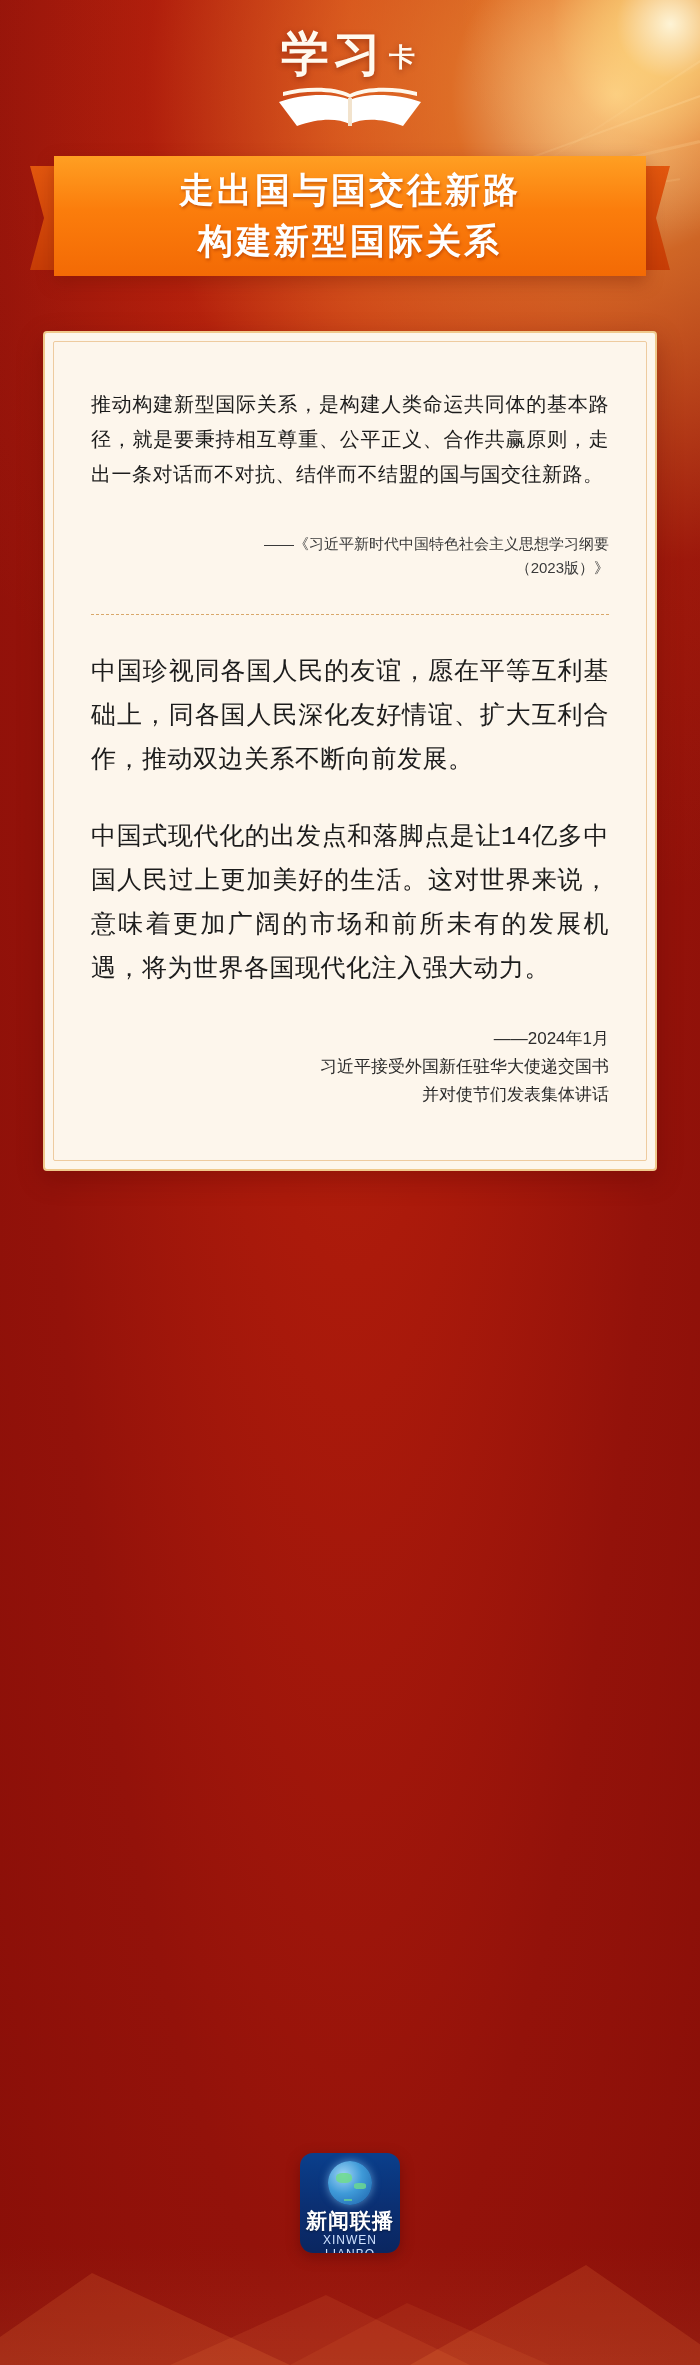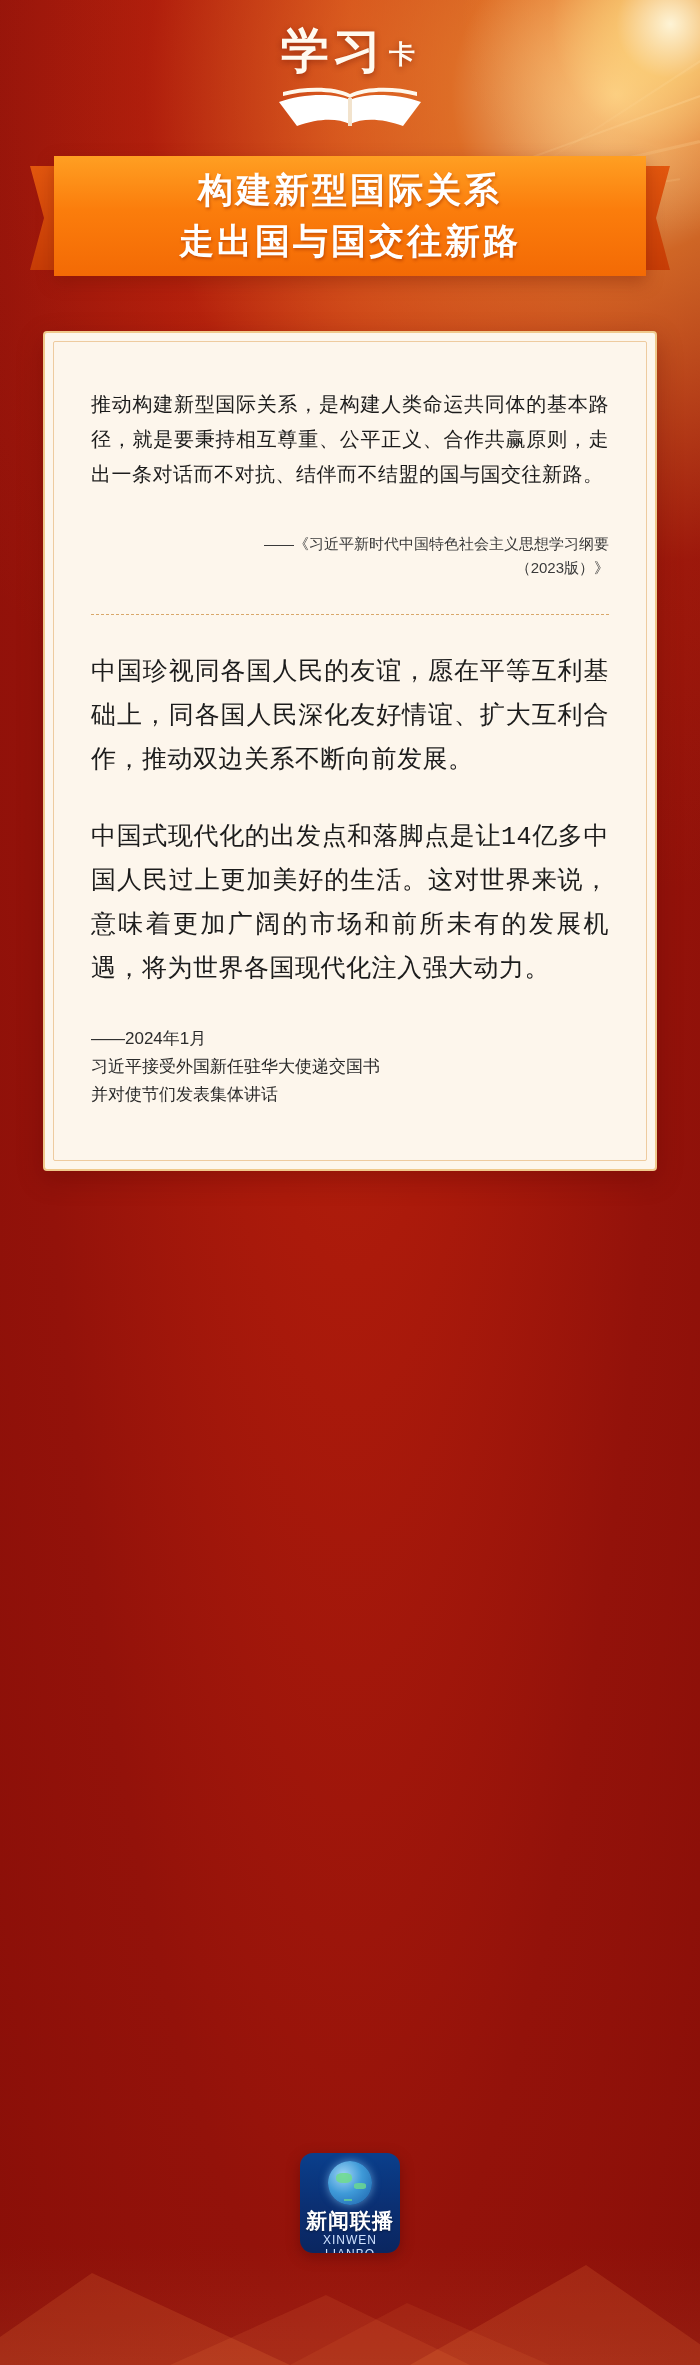--- a/index.html
+++ b/index.html
@@ -49,21 +49,21 @@
     position: relative;
     height: 150px;
     display: flex;
     flex-direction: column;
     align-items: center;
     justify-content: flex-start;
     padding-top: 30px;
     box-sizing: border-box;
   }
   .logo-text {
-    font-family: Liberation Mono, monospace;
+    font-family: Liberation Sans, sans-serif;
     font-size: 48px;
     font-weight: bold;
     color: #fffaf0;
     letter-spacing: 4px;
     line-height: 1;
     text-shadow: 0 2px 6px rgba(90,10,0,0.45);
     display: flex;
     align-items: baseline;
   }
   .logo-text .small {
@@ -167,21 +167,21 @@
     font-size: 25px;
     line-height: 1.75;
     color: #1c1c1c;
     letter-spacing: 0.5px;
     text-align: justify;
     margin-bottom: 34px;
   }
   .para:last-of-type { margin-bottom: 0; }
   .attribution {
     margin-top: 30px;
-    text-align: left;
+    text-align: right;
     font-size: 17px;
     line-height: 1.65;
     color: #2b2b2b;
   }
   .attribution span { display: block; }
 
   
   .footer {
     position: absolute;
     left: 0;
@@ -285,22 +285,22 @@
         <path d="M75 16 C92 8, 124 10, 146 18 L128 42 C106 34, 88 34, 75 40 Z" fill="#ffffff"></path>
         <path d="M73 14 L77 14 L77 42 L73 42 Z" fill="#f2e3cd"></path>
       </svg>
     </div>
   </div>
 
   <div class="ribbon-wrap">
     <div class="ribbon-tail left"></div>
     <div class="ribbon-tail right"></div>
     <div class="ribbon">
+      <div class="line">走出国与国交往新路</div>
       <div class="line">构建新型国际关系</div>
-      <div class="line">走出国与国交往新路</div>
     </div>
   </div>
 
   <div class="card">
     <div class="quote">推动构建新型国际关系，是构建人类命运共同体的基本路径，就是要秉持相互尊重、公平正义、合作共赢原则，走出一条对话而不对抗、结伴而不结盟的国与国交往新路。</div>
     <div class="source">
       <span class="l1">——《习近平新时代中国特色社会主义思想学习纲要</span>
       <span class="l2">（2023版）》</span>
     </div>
 

